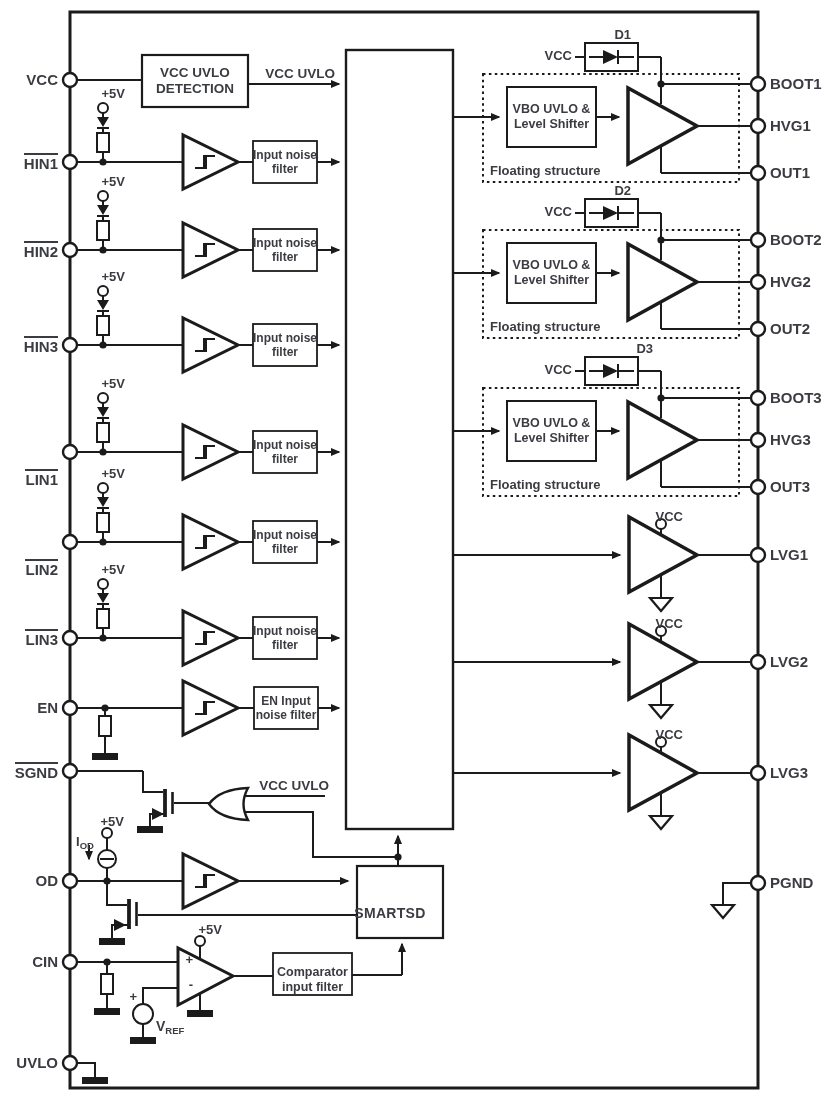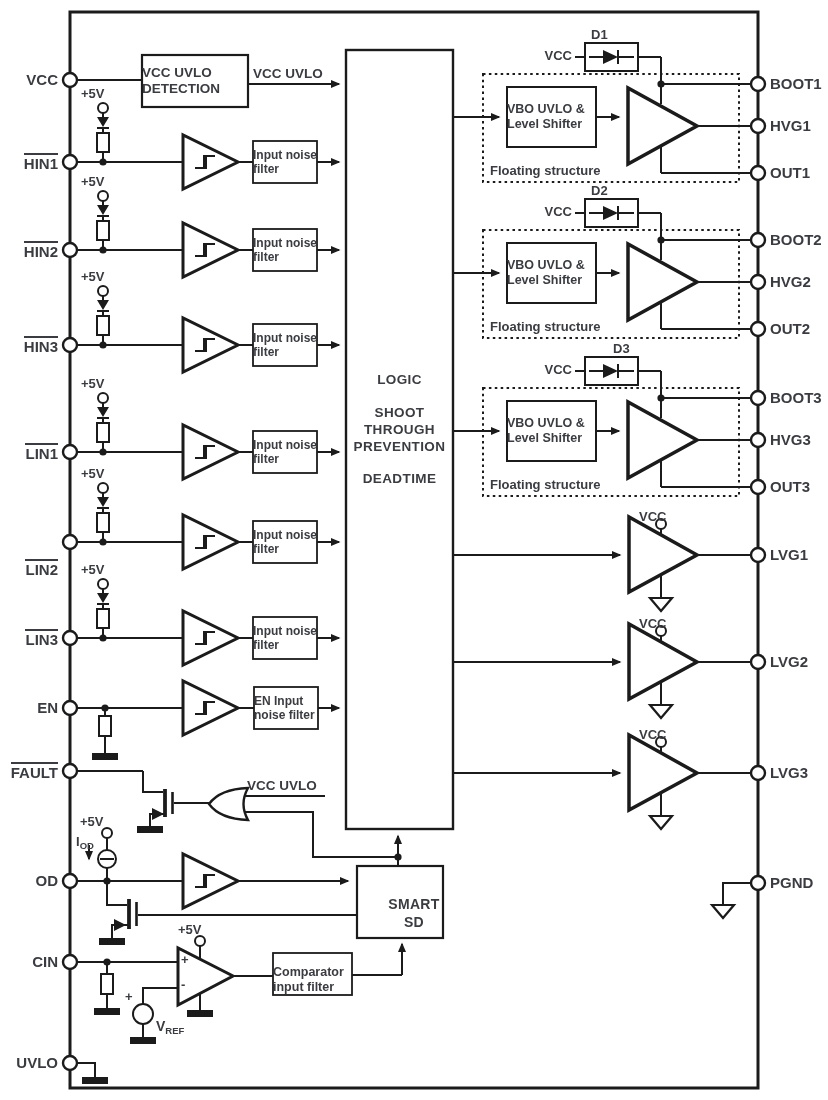--- a/index.html
+++ b/index.html
@@ -18,22 +18,22 @@
   svg .pin{fill:#ffffff;stroke:#1b1b1b;stroke-width:2.4;}
   svg .pin5{fill:#ffffff;stroke:#1b1b1b;stroke-width:2;}
   svg .gnd{fill:#1b1b1b;stroke:none;}
   svg .opent{fill:#ffffff;stroke:#1b1b1b;stroke-width:2.2;}
   svg .orgate{fill:#ffffff;stroke:#1b1b1b;stroke-width:2.4;}
   svg .hyst{stroke:#1b1b1b;stroke-width:2;fill:none;}
   .lbl{position:absolute;font-weight:700;color:#3a3c41;}
   .pl{left:2px;width:56px;text-align:right;font-size:15px;line-height:18px;}
   .pr{left:770px;width:60px;text-align:left;font-size:15px;line-height:18px;}
   .ov{display:inline-block;border-top:2px solid #3a3c41;padding-top:1px;line-height:15px;}
-  .bx{display:flex;align-items:center;justify-content:center;}
-  .sc{text-align:left;font-size:13px;line-height:14px;}
+  .bx{display:flex;align-items:center;justify-content:center;text-align:center;}
+  .sc{text-align:right;font-size:13px;line-height:14px;}
   .rt{text-align:right;font-size:13px;line-height:14px;}
   .sub{font-size:9.5px;vertical-align:-3px;}
   .logic{left:346px;top:371px;width:107px;text-align:center;font-size:13.5px;
          line-height:17px;letter-spacing:.4px;}
   .logic span{display:block;}
   .logic .g1{margin-bottom:16px;}
   .logic .g2{margin-top:15px;}
   .fl{left:490px;width:130px;font-size:13px;line-height:15px;text-align:left;}
 </style>
 </head>
@@ -232,25 +232,25 @@
   <circle class="pin" cx="758" cy="555" r="7"></circle>
   <circle class="pin" cx="758" cy="662" r="7"></circle>
   <circle class="pin" cx="758" cy="773" r="7"></circle>
   <circle class="pin" cx="758" cy="883" r="7"></circle>
 </svg>
 
 <div class="lbl pl" style="top:71px"><span>VCC</span></div>
 <div class="lbl pl" style="top:153px"><span class="ov">HIN1</span></div>
 <div class="lbl pl" style="top:241px"><span class="ov">HIN2</span></div>
 <div class="lbl pl" style="top:336px"><span class="ov">HIN3</span></div>
-<div class="lbl pl" style="top:443px"><span class="ov">LIN1</span></div>
+<div class="lbl pl" style="top:469px"><span class="ov">LIN1</span></div>
 <div class="lbl pl" style="top:559px"><span class="ov">LIN2</span></div>
 <div class="lbl pl" style="top:629px"><span class="ov">LIN3</span></div>
 <div class="lbl pl" style="top:699px"><span>EN</span></div>
-<div class="lbl pl" style="top:762px"><span class="ov">FAULT</span></div>
+<div class="lbl pl" style="top:762px"><span class="ov">SGND</span></div>
 <div class="lbl pl" style="top:872px"><span>OD</span></div>
 <div class="lbl pl" style="top:953px"><span>CIN</span></div>
 <div class="lbl pl" style="top:1054px"><span>UVLO</span></div>
 
 <div class="lbl pr" style="top:75px">BOOT1</div>
 <div class="lbl pr" style="top:117px">HVG1</div>
 <div class="lbl pr" style="top:164px">OUT1</div>
 <div class="lbl pr" style="top:231px">BOOT2</div>
 <div class="lbl pr" style="top:273px">HVG2</div>
 <div class="lbl pr" style="top:320px">OUT2</div>
@@ -265,37 +265,30 @@
 <div class="lbl bx" style="left:142px;top:55px;width:106px;height:52px;font-size:13.5px;line-height:16px">VCC UVLO DETECTION</div>
 
 <div class="lbl bx" style="left:253px;top:141px;width:64px;height:42px;font-size:12px;line-height:14px">Input noise filter</div>
 <div class="lbl bx" style="left:253px;top:229px;width:64px;height:42px;font-size:12px;line-height:14px">Input noise filter</div>
 <div class="lbl bx" style="left:253px;top:324px;width:64px;height:42px;font-size:12px;line-height:14px">Input noise filter</div>
 <div class="lbl bx" style="left:253px;top:431px;width:64px;height:42px;font-size:12px;line-height:14px">Input noise filter</div>
 <div class="lbl bx" style="left:253px;top:521px;width:64px;height:42px;font-size:12px;line-height:14px">Input noise filter</div>
 <div class="lbl bx" style="left:253px;top:617px;width:64px;height:42px;font-size:12px;line-height:14px">Input noise filter</div>
 <div class="lbl bx" style="left:254px;top:687px;width:64px;height:42px;font-size:12px;line-height:14px">EN Input noise filter</div>
 
-<div class="lbl logic">
-  <span class="g1">LOGIC</span>
-  <span>SHOOT</span>
-  <span>THROUGH</span>
-  <span>PREVENTION</span>
-  <span class="g2">DEADTIME</span>
-</div>
 
 <div class="lbl bx" style="left:507px;top:87px;width:89px;height:60px;font-size:12.5px;line-height:15px">VBO UVLO &amp; Level Shifter</div>
 <div class="lbl bx" style="left:507px;top:243px;width:89px;height:60px;font-size:12.5px;line-height:15px">VBO UVLO &amp; Level Shifter</div>
 <div class="lbl bx" style="left:507px;top:401px;width:89px;height:60px;font-size:12.5px;line-height:15px">VBO UVLO &amp; Level Shifter</div>
 
 <div class="lbl fl" style="top:163px">Floating structure</div>
 <div class="lbl fl" style="top:319px">Floating structure</div>
 <div class="lbl fl" style="top:477px">Floating structure</div>
 
-<div class="lbl bx" style="left:371px;top:866px;width:86px;height:93px;font-size:14px;line-height:18px;flex-direction:column;letter-spacing:.3px">
+<div class="lbl bx" style="left:347px;top:866px;width:86px;height:93px;font-size:14px;line-height:18px;letter-spacing:.3px">
   <span>SMART</span>
   <span>SD</span>
 </div>
 
 <div class="lbl bx" style="left:273px;top:953px;width:79px;height:53px;font-size:12.5px;line-height:15px">Comparator input filter</div>
 
 <div class="lbl sc" style="left:253px;top:67px;width:82px;font-size:13.5px">VCC UVLO</div>
 <div class="lbl sc" style="left:247px;top:779px;width:82px;font-size:13.5px">VCC UVLO</div>
 
 <div class="lbl sc" style="left:81px;top:87px;width:44px">+5V</div>

